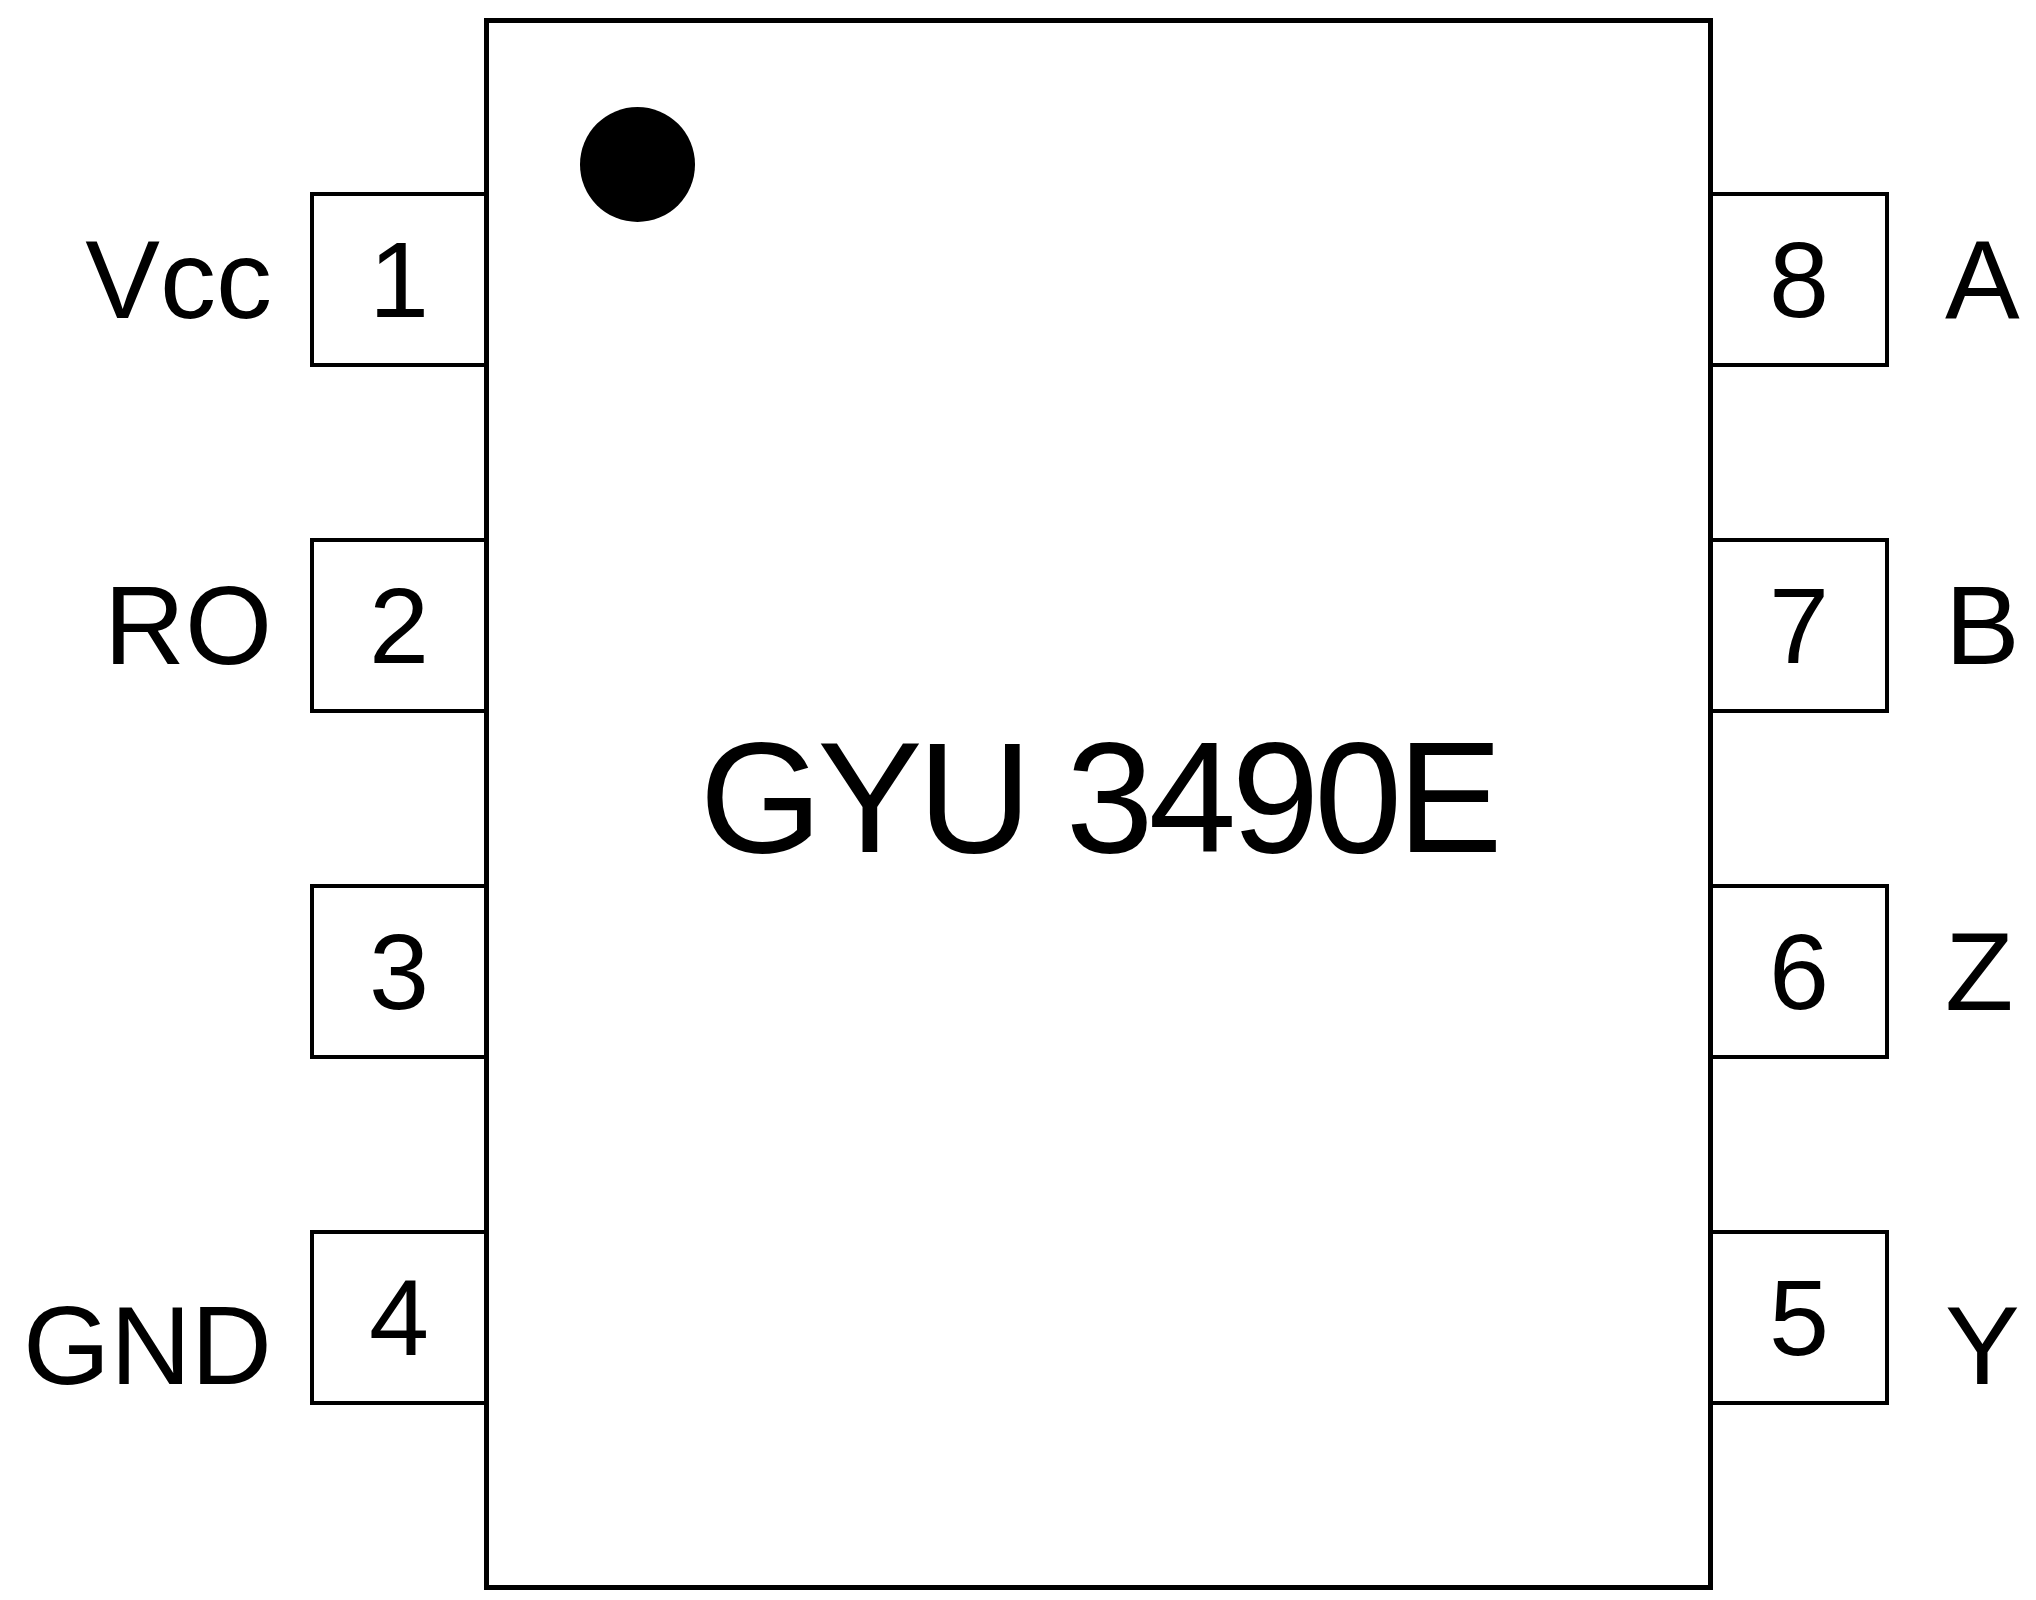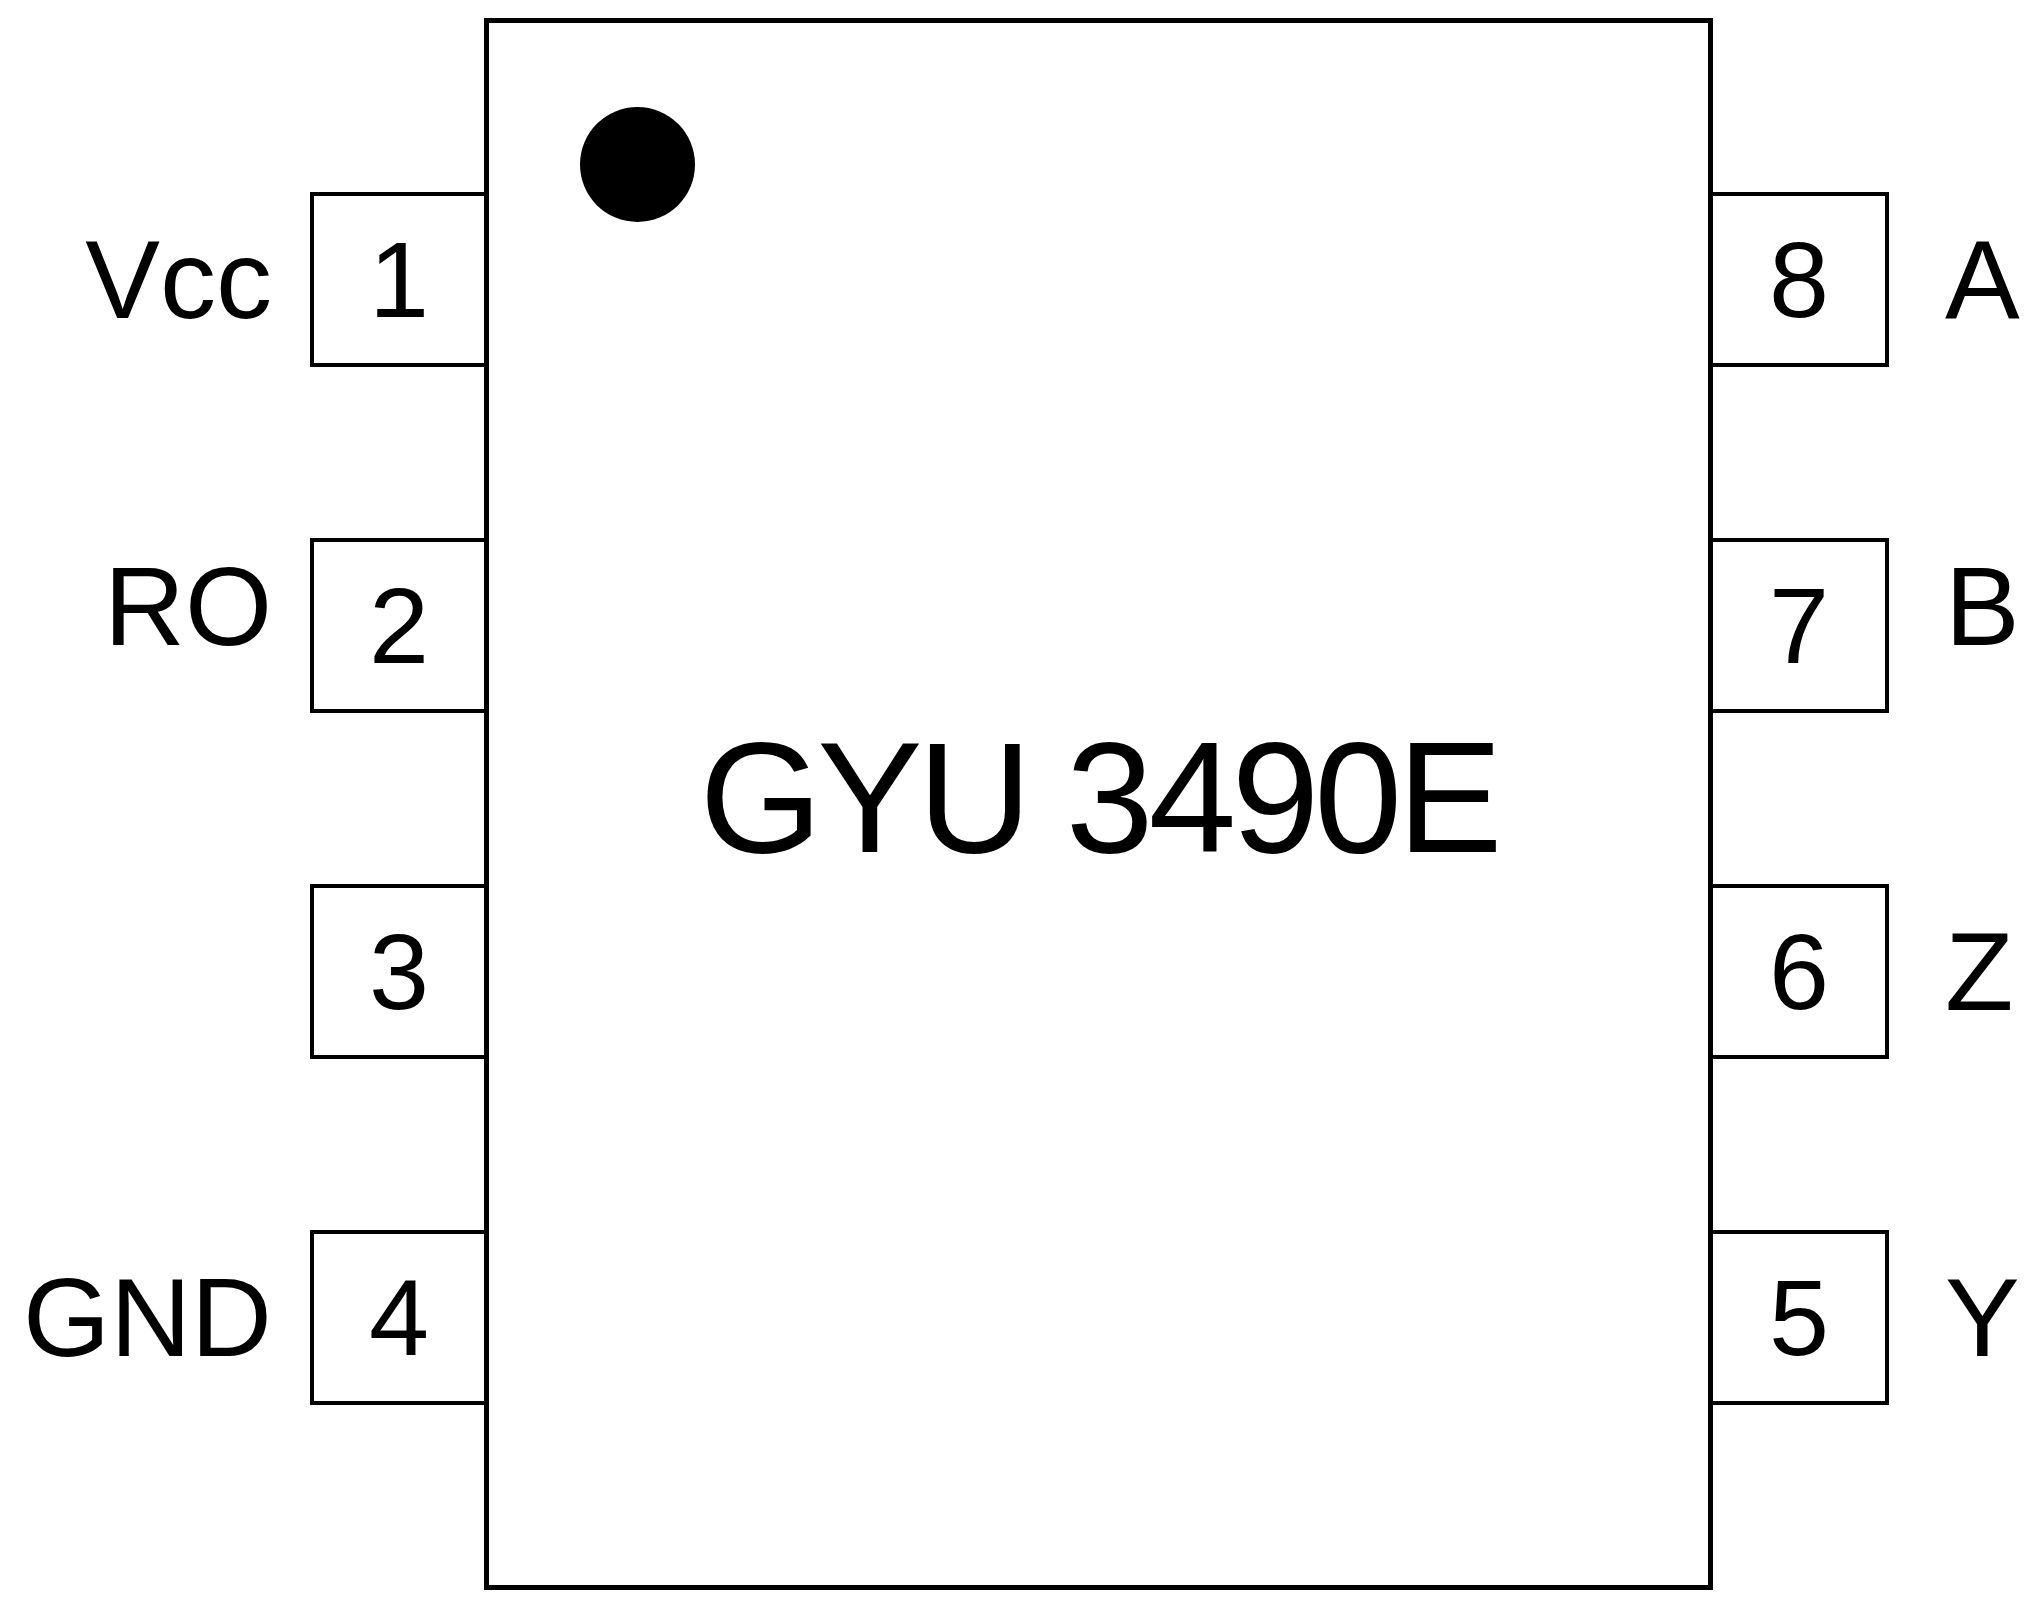--- a/index.html
+++ b/index.html
@@ -83,23 +83,23 @@
     width: 256px;
     text-align: right;
     margin-left: 16px;
   }
   .pin-label.right {
     left: 1945px;
     width: 250px;
     text-align: left;
   }
   .lrow-1 { top: 224px; }
-  .lrow-2 { top: 551px; }
+  .lrow-2 { top: 570px; }
   .lrow-3 { top: 916px; }
-  .lrow-4 { top: 1262px; }
+  .lrow-4 { top: 1290px; }
 </style>
 </head>
 <body>
 
 <div class="stage">
 
   <div class="ic-body"></div>
 
   <div class="marker-dot"></div>
 

